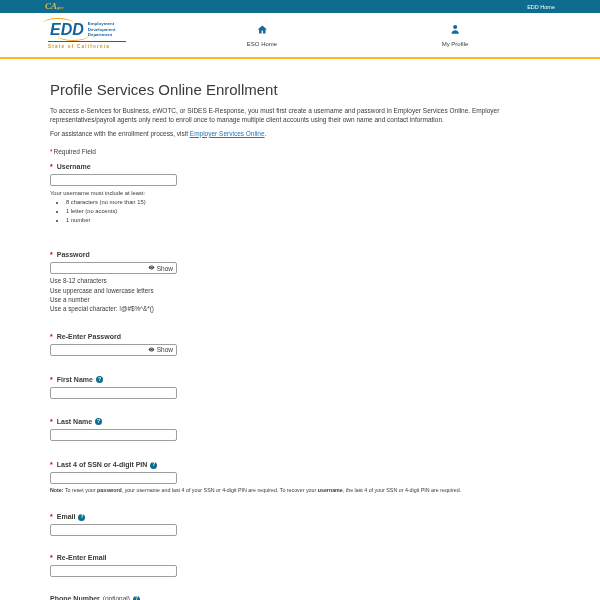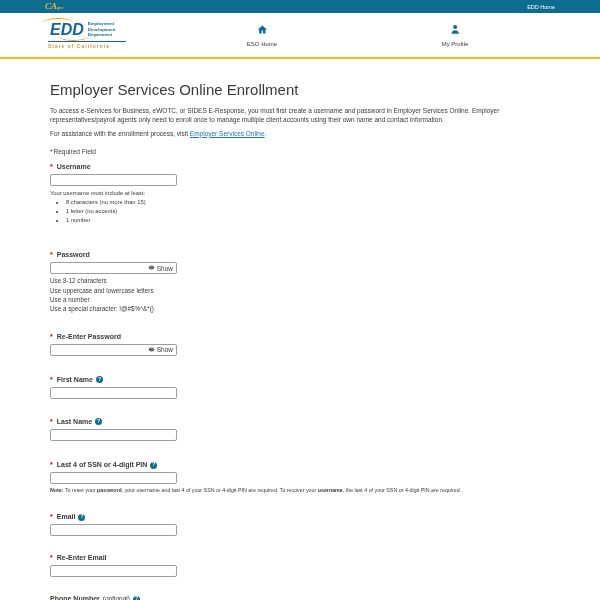--- a/index.html
+++ b/index.html
@@ -119,21 +119,21 @@
           <circle cx="12" cy="6.5" r="4.5"></circle>
           <path d="M4 21c0-4.5 3.6-7.5 8-7.5s8 3 8 7.5z"></path>
         </svg>
     </span>
     <span class="nav-label">My Profile</span>
   </a>
 </header>
 <div class="gold-line"></div>
 
 <main>
-  <h1>Employer Services Online Enrollment</h1>
+  <h1>Profile Services Online Enrollment</h1>
 
   <p class="intro">To access e-Services for Business, eWOTC, or SIDES E-Response, you must first create a username and password in Employer Services Online. Employer representatives/payroll agents only need to enroll once to manage multiple client accounts using their own name and contact information.</p>
 
   <p class="assist"><span>For assistance with the enrollment process, visit </span><a href="#">Employer Services Online</a><span>.</span></p>
 
   <p class="required-note"><span class="req">*</span><span>Required Field</span></p>
 
   <div class="group g-user">
     <div class="label">
         <span class="req">*</span>

